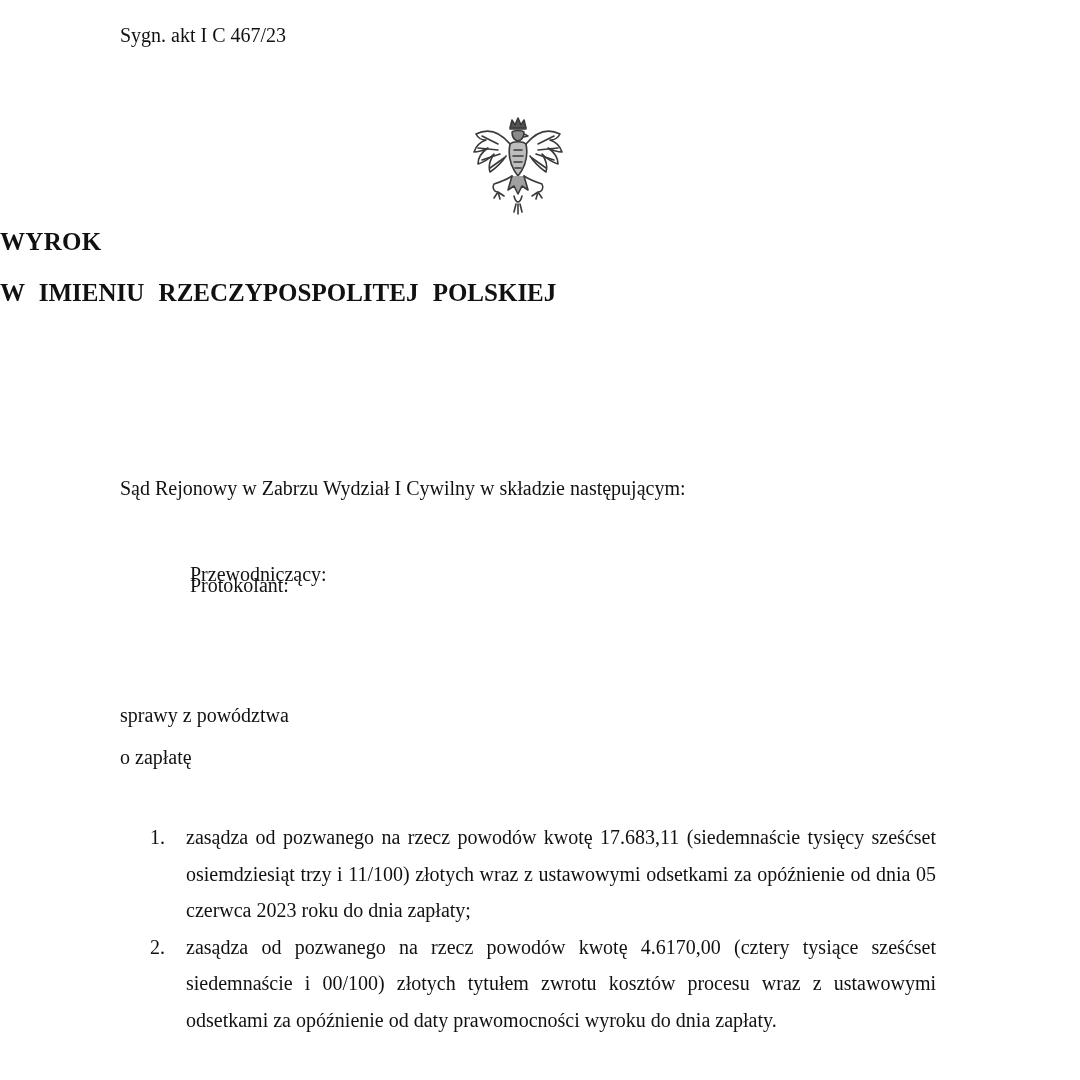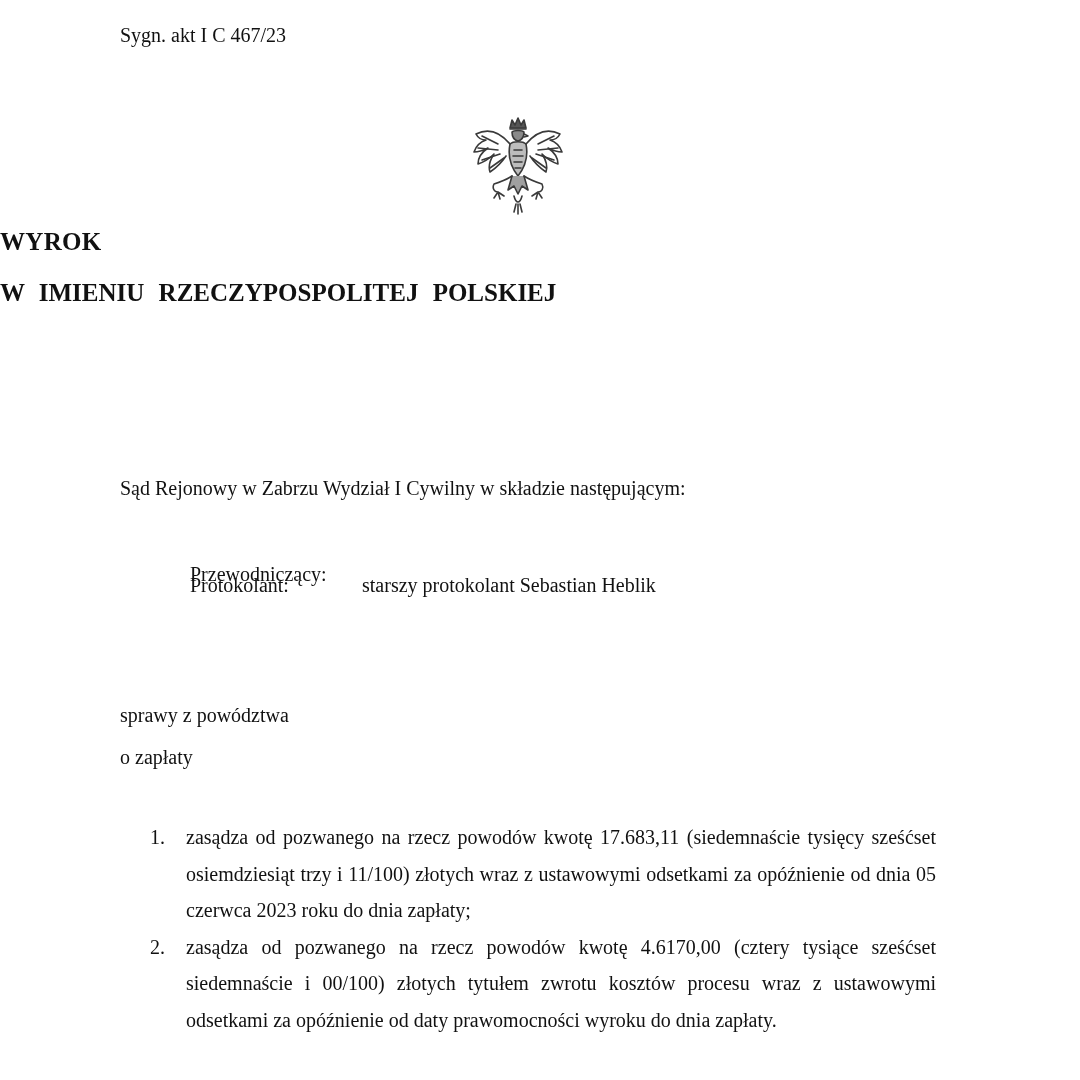--- a/index.html
+++ b/index.html
@@ -134,24 +134,23 @@
 
   <div class="abs title">WYROK</div>
   <div class="abs subtitle">W IMIENIU RZECZYPOSPOLITEJ POLSKIEJ</div>
 
 
   <div class="abs court">Sąd Rejonowy w Zabrzu Wydział I Cywilny w składzie następującym:</div>
 
   <div class="abs composition-label row1">Przewodniczący:</div>
 
   <div class="abs composition-label row2">Protokolant:</div>
-  <div class="abs composition-value row2">starszy protokolant Sebastian Heblik</div>
 
   <div class="abs body-line bl2">sprawy z powództwa</div>
-  <div class="abs body-line bl4">o zapłaty</div>
+  <div class="abs body-line bl4">o zapłatę</div>
 
   <div class="rulings">
     <div class="ruling">
       <span class="ruling-number">1.</span>
       <span class="ruling-text">zasądza od pozwanego na rzecz powodów kwotę 17.683,11 (siedemnaście tysięcy sześćset osiemdziesiąt trzy i 11/100) złotych wraz z ustawowymi odsetkami za opóźnienie od dnia 05 czerwca 2023 roku do dnia zapłaty;</span>
     </div>
     <div class="ruling">
       <span class="ruling-number">2.</span>
       <span class="ruling-text">zasądza od pozwanego na rzecz powodów kwotę 4.6170,00 (cztery tysiące sześćset siedemnaście i 00/100) złotych tytułem zwrotu kosztów procesu wraz z ustawowymi odsetkami za opóźnienie od daty prawomocności wyroku do dnia zapłaty.</span>
     </div>

